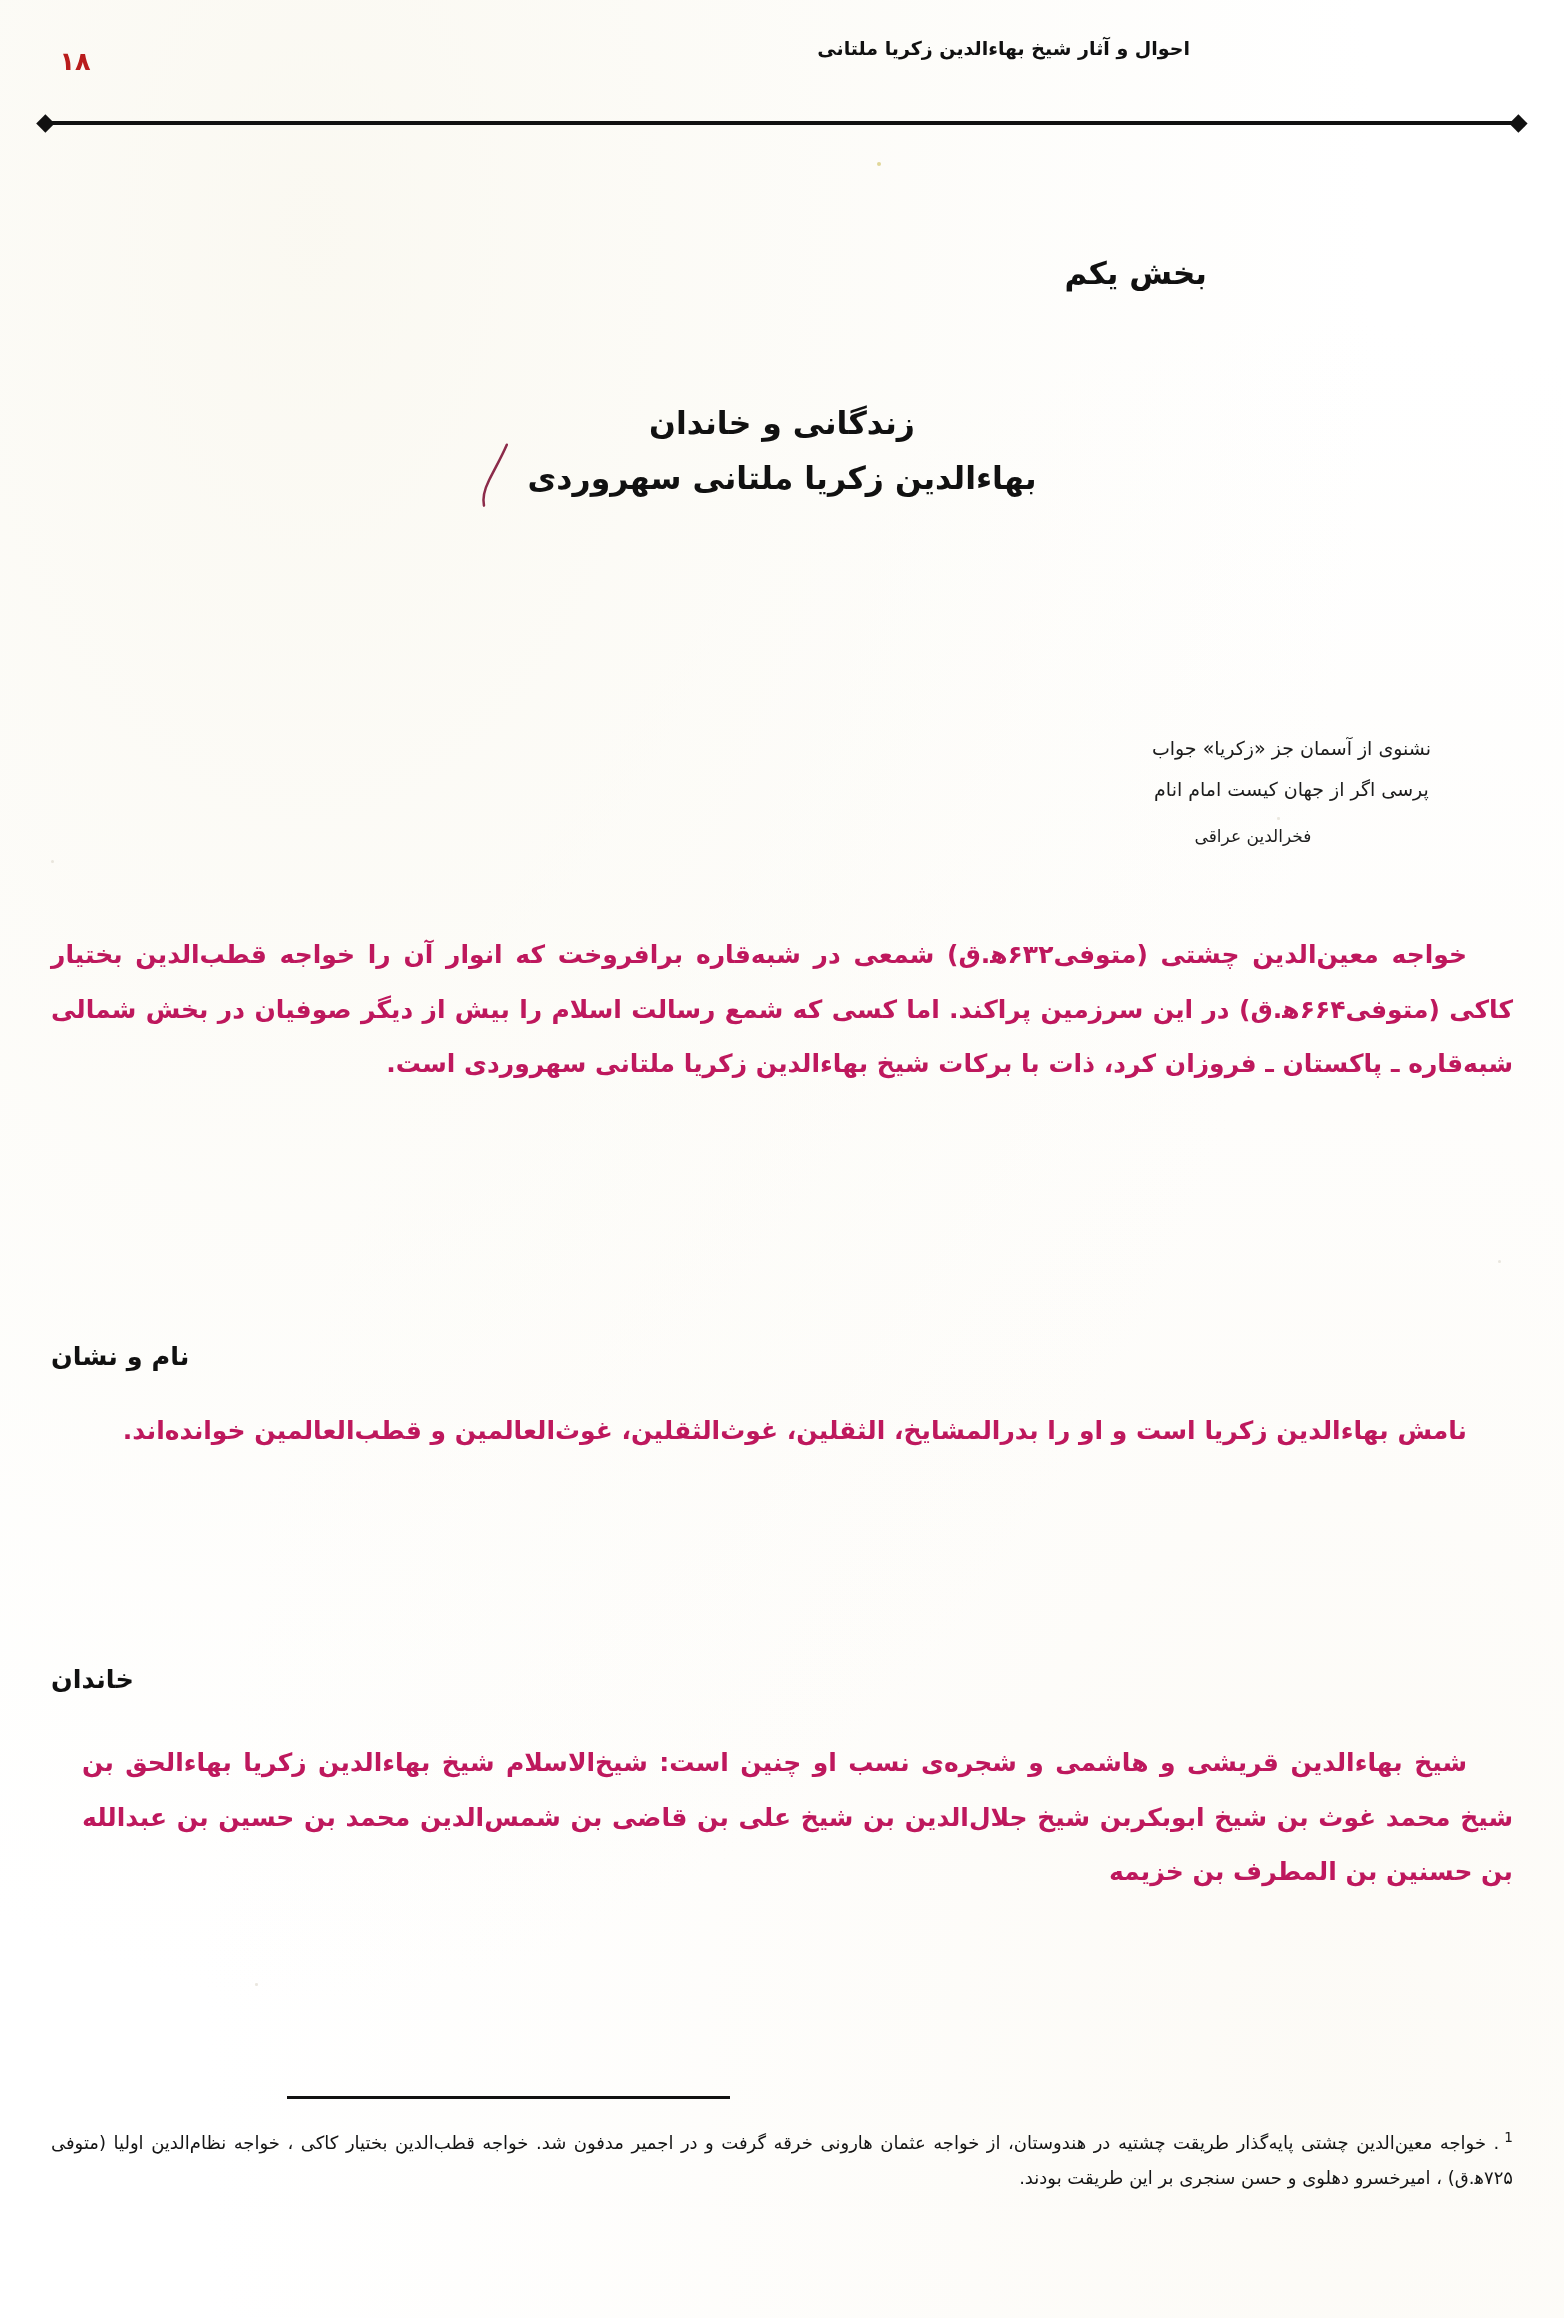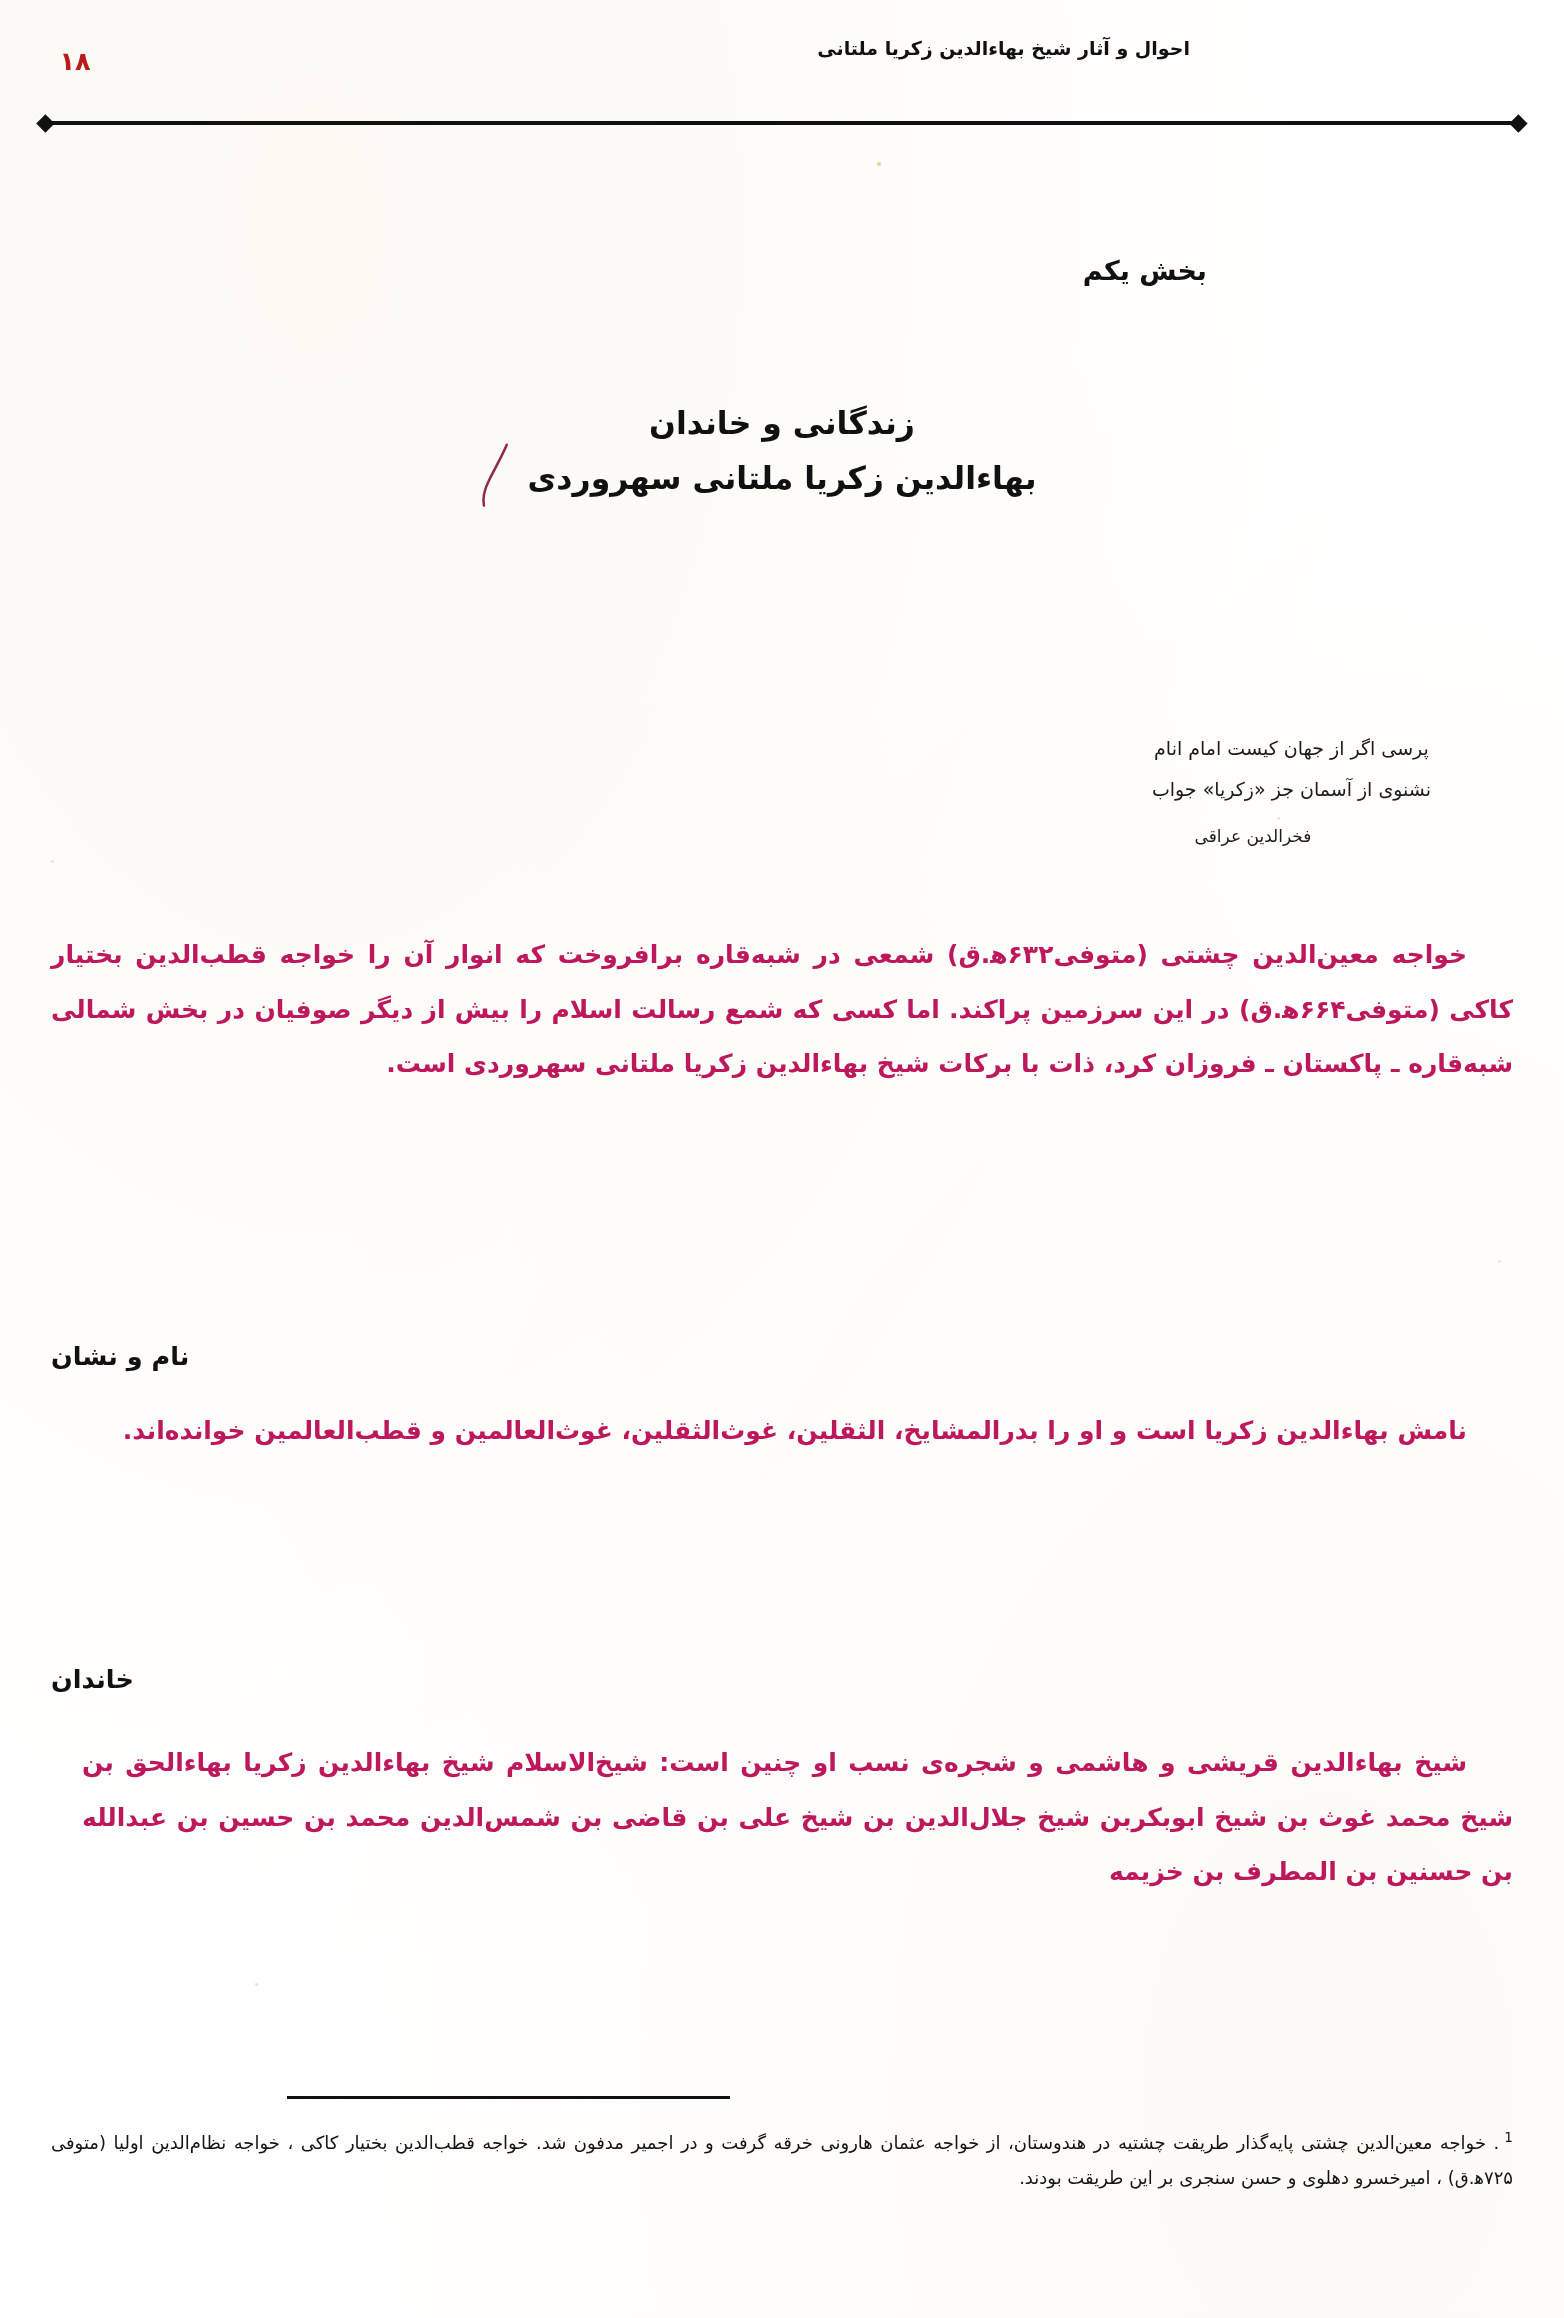--- a/index.html
+++ b/index.html
@@ -94,21 +94,21 @@
 
   
   .part-title {
     position: absolute;
     top: 255px;
     right: 0;
     width: 1336px;
     padding-right: 357px;
     box-sizing: border-box;
     text-align: right;
-    font-size: 27px;
+    font-size: 31px;
     font-weight: 700;
     color: #111;
   }
   .chapter-title {
     position: absolute;
     top: 396px;
     left: 0;
     right: 0;
     text-align: center;
     font-size: 31.5px;
@@ -246,22 +246,22 @@
       <span class="line2">بهاءالدین زکریا ملتانی سهروردی</span>
     </div>
 
     <div class="pen-mark">
       <svg width="39" height="66" viewBox="0 0 46 78" xmlns="http://www.w3.org/2000/svg">
         <path d="M34 2 C28 16, 20 30, 13 44 C8 54, 5 64, 7 74" fill="none" stroke="#8c2b4a" stroke-width="3" stroke-linecap="round"></path>
       </svg>
     </div>
 
     <div class="epigraph">
+      <span class="v">نشنوی از آسمان جز «زکریا» جواب</span>
       <span class="v">پرسی اگر از جهان کیست امام انام</span>
-      <span class="v">نشنوی از آسمان جز «زکریا» جواب</span>
       <span class="attrib">فخرالدین عراقی</span>
     </div>
 
     <div class="para p1">
       <span class="indent"></span><span>خواجه معین‌الدین چشتی (متوفی۶۳۲ه‍.ق) شمعی در شبه‌قاره برافروخت که انوار آن را خواجه قطب‌الدین بختیار کاکی (متوفی۶۶۴ه‍.ق) در این سرزمین پراکند. اما کسی که شمع رسالت اسلام را بیش از دیگر صوفیان در بخش شمالی شبه‌قاره ـ پاکستان ـ فروزان کرد، ذات با برکات شیخ بهاءالدین زکریا ملتانی سهروردی است.</span>
     </div>
 
     <div class="sec-heading h-nam">نام و نشان</div>
     <div class="para p2">
       <span class="indent"></span><span>نامش بهاءالدین زکریا است و او را بدرالمشایخ، الثقلین، غوث‌الثقلین، غوث‌العالمین و قطب‌العالمین خوانده‌اند.</span>

